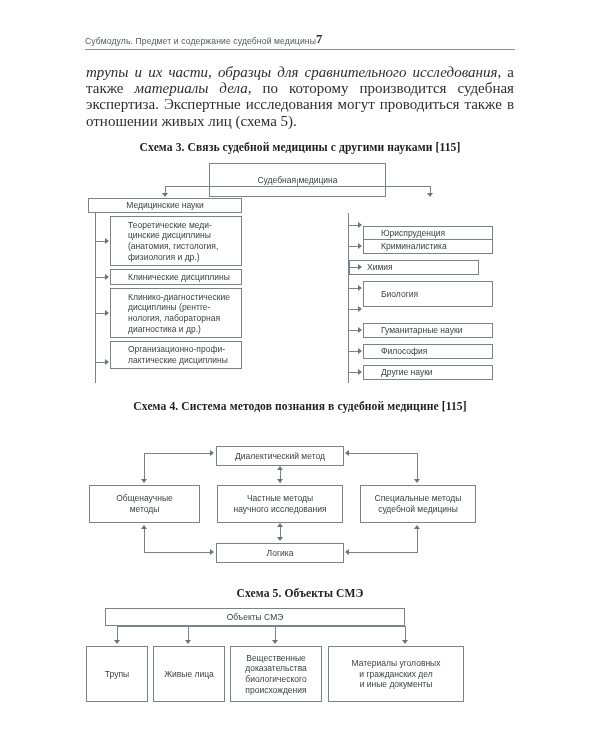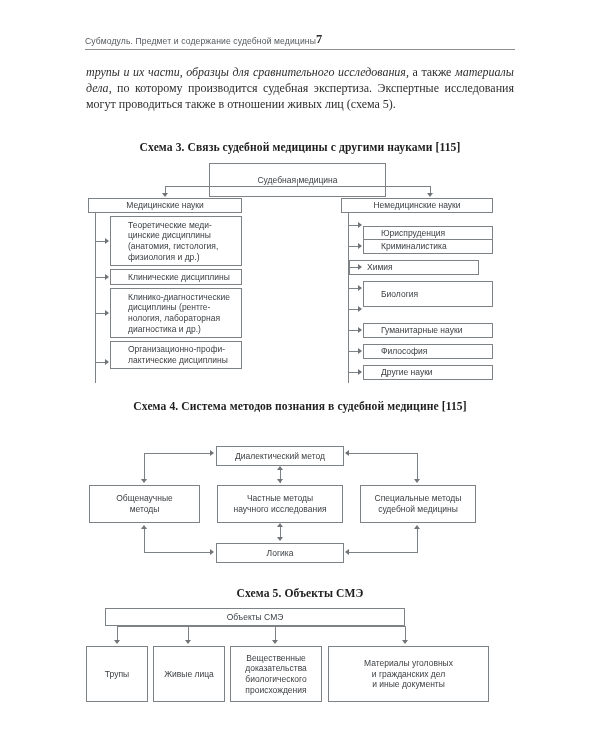--- a/index.html
+++ b/index.html
@@ -27,21 +27,21 @@
   .runhead-page{
     font-size:12.5px;font-weight:bold;color:#2b2b2b;
     font-family:"Liberation Serif", serif;
     line-height:1;
   }
 
   
   .bodytext{
     position:absolute;left:86px;top:64px;width:428px;
     font-family:"Liberation Serif", serif;
-    font-size:12px;line-height:16.2px;
+    font-size:15px;line-height:16.2px;
     color:#2e2e2e;text-align:justify;
   }
   .bodytext i{font-style:italic;}
 
   
   .caption{
     position:absolute;width:600px;text-align:center;
     font-family:"Liberation Serif", serif;
     font-weight:bold;font-size:11.6px;color:#1f1f1f;
     letter-spacing:.1px;
@@ -117,21 +117,20 @@
 нология, лабораторная
 диагностика и др.)</div>
   <div class="hl" style="left:95px;top:313px;width:11px;"></div>
   <div class="ar right" style="left:105px;top:310px;"></div>
 
   <div class="bx lft" style="left:110px;top:341px;width:132px;height:28px;white-space:pre-line;">Организационно-профи-
 лактические дисциплины</div>
   <div class="hl" style="left:95px;top:362px;width:11px;"></div>
   <div class="ar right" style="left:105px;top:359px;"></div>
 
-  <div class="bx" style="left:341px;top:198px;width:152px;height:15px;">Немедицинские науки</div>
   <div class="vl" style="left:348px;top:213px;height:170px;"></div>
 
   <div class="bx lft" style="left:363px;top:218px;width:130px;height:15px;margin-top:8px;">Юриспруденция</div>
   <div class="hl" style="left:348px;top:225px;width:11px;"></div>
   <div class="ar right" style="left:358px;top:222px;"></div>
 
   <div class="bx lft" style="left:363px;top:239px;width:130px;height:15px;">Криминалистика</div>
   <div class="hl" style="left:348px;top:246px;width:11px;"></div>
   <div class="ar right" style="left:358px;top:243px;"></div>
 
@@ -212,17 +211,17 @@
   <div class="ar down" style="left:185px;top:640px;"></div>
   <div class="ar down" style="left:272px;top:640px;"></div>
   <div class="ar down" style="left:402px;top:640px;"></div>
 
   <div class="bx" style="left:86px;top:646px;width:62px;height:56px;white-space:pre-line;">Трупы</div>
   <div class="bx" style="left:153px;top:646px;width:72px;height:56px;white-space:pre-line;">Живые лица</div>
   <div class="bx" style="left:230px;top:646px;width:92px;height:56px;white-space:pre-line;">Вещественные
 доказательства
 биологического
 происхождения</div>
-  <div class="bx" style="left:328px;top:646px;width:161px;height:56px;white-space:pre-line;">Материалы уголовных
+  <div class="bx" style="left:328px;top:646px;width:136px;height:56px;white-space:pre-line;">Материалы уголовных
 и гражданских дел
 и иные документы</div>
 
 </div>
 
 </body></html>

